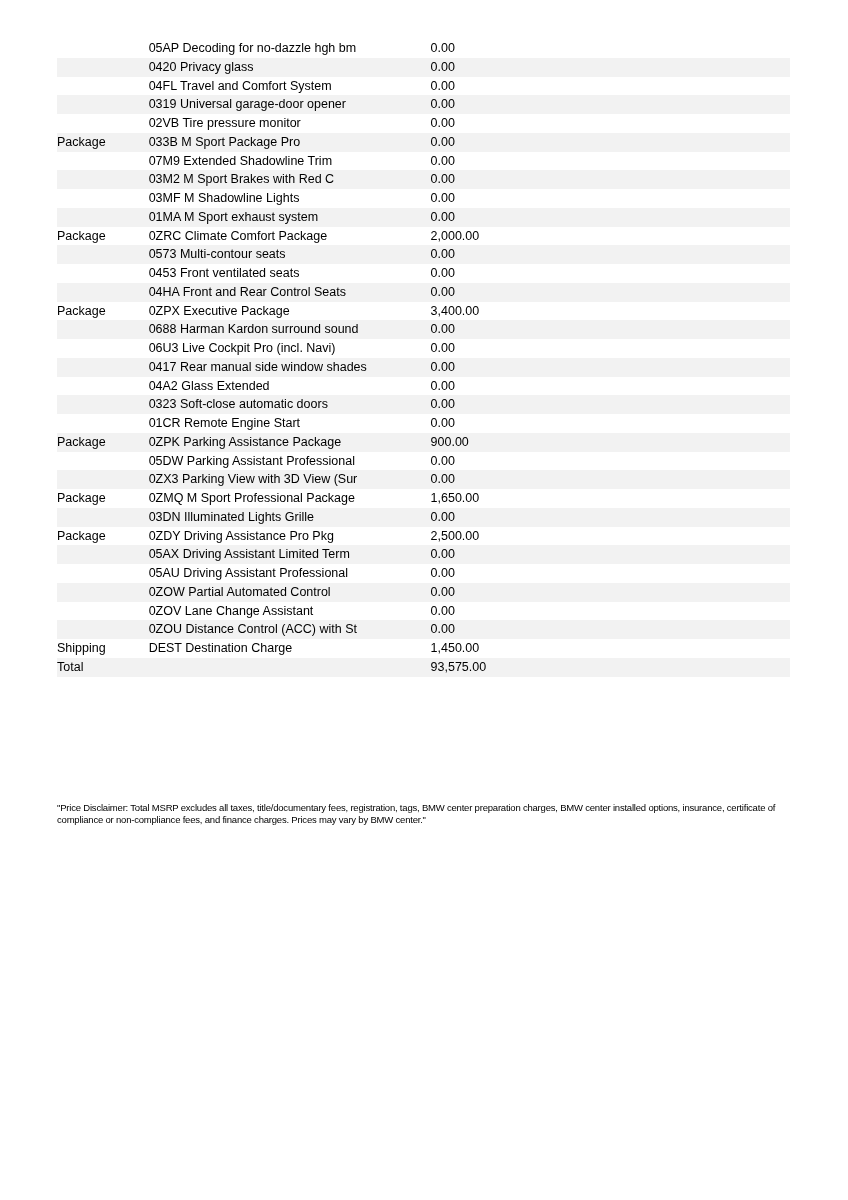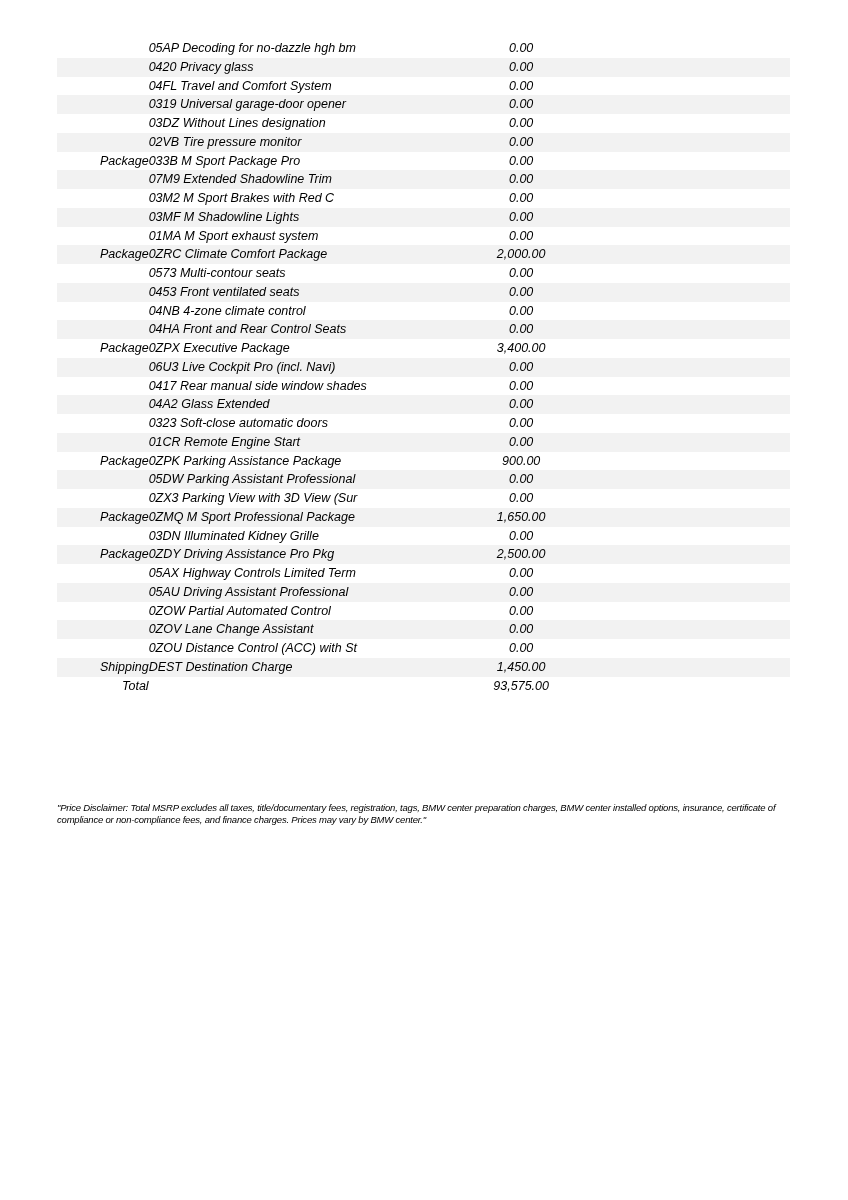--- a/index.html
+++ b/index.html
@@ -12,21 +12,20 @@
     height: 1200px;
     font-family: "Liberation Sans", sans-serif;
     color: #000000;
   }
   .page {
     position: relative;
     width: 848px;
     height: 996px;
     background: #ffffff;
     overflow: hidden;
-    font-style: italic;
   }
   table.pricing-table {
     position: absolute;
     top: 39px;
     left: 57px;
     width: 733px;
     border-collapse: collapse;
     table-layout: fixed;
   }
   table.pricing-table tr {
@@ -40,28 +39,27 @@
     line-height: 18.75px;
     height: 18.75px;
     padding: 0;
     white-space: nowrap;
     overflow: hidden;
     vertical-align: middle;
   }
   td.cat {
     width: 91px;
     padding-left: 5px;
-    text-align: right;
   }
   td.desc {
     width: 280px;
   }
   td.price {
     width: 180px;
-    text-align: center;
+    text-align: left;
   }
   td.spacer {
     width: 177px;
   }
   .disclaimer {
     position: absolute;
     top: 802px;
     left: 57px;
     width: 733px;
     font-size: 9.5px;
@@ -96,26 +94,20 @@
           <td class="spacer"></td>
         </tr>
         <tr>
           <td class="cat"></td>
           <td class="desc">0319 Universal garage-door opener</td>
           <td class="price">0.00</td>
           <td class="spacer"></td>
         </tr>
         <tr>
           <td class="cat"></td>
-          <td class="desc">03DZ Without Lines designation</td>
-          <td class="price">0.00</td>
-          <td class="spacer"></td>
-        </tr>
-        <tr>
-          <td class="cat"></td>
           <td class="desc">02VB Tire pressure monitor</td>
           <td class="price">0.00</td>
           <td class="spacer"></td>
         </tr>
         <tr>
           <td class="cat">Package</td>
           <td class="desc">033B M Sport Package Pro</td>
           <td class="price">0.00</td>
           <td class="spacer"></td>
         </tr>
@@ -156,38 +148,38 @@
           <td class="spacer"></td>
         </tr>
         <tr>
           <td class="cat"></td>
           <td class="desc">0453 Front ventilated seats</td>
           <td class="price">0.00</td>
           <td class="spacer"></td>
         </tr>
         <tr>
           <td class="cat"></td>
-          <td class="desc">04NB 4-zone climate control</td>
-          <td class="price">0.00</td>
-          <td class="spacer"></td>
-        </tr>
-        <tr>
-          <td class="cat"></td>
           <td class="desc">04HA Front and Rear Control Seats</td>
           <td class="price">0.00</td>
           <td class="spacer"></td>
         </tr>
         <tr>
           <td class="cat">Package</td>
           <td class="desc">0ZPX Executive Package</td>
           <td class="price">3,400.00</td>
           <td class="spacer"></td>
         </tr>
         <tr>
           <td class="cat"></td>
+          <td class="desc">0688 Harman Kardon surround sound</td>
+          <td class="price">0.00</td>
+          <td class="spacer"></td>
+        </tr>
+        <tr>
+          <td class="cat"></td>
           <td class="desc">06U3 Live Cockpit Pro (incl. Navi)</td>
           <td class="price">0.00</td>
           <td class="spacer"></td>
         </tr>
         <tr>
           <td class="cat"></td>
           <td class="desc">0417 Rear manual side window shades</td>
           <td class="price">0.00</td>
           <td class="spacer"></td>
         </tr>
@@ -228,33 +220,33 @@
           <td class="spacer"></td>
         </tr>
         <tr>
           <td class="cat">Package</td>
           <td class="desc">0ZMQ M Sport Professional Package</td>
           <td class="price">1,650.00</td>
           <td class="spacer"></td>
         </tr>
         <tr>
           <td class="cat"></td>
-          <td class="desc">03DN Illuminated Kidney Grille</td>
+          <td class="desc">03DN Illuminated Lights Grille</td>
           <td class="price">0.00</td>
           <td class="spacer"></td>
         </tr>
         <tr>
           <td class="cat">Package</td>
           <td class="desc">0ZDY Driving Assistance Pro Pkg</td>
           <td class="price">2,500.00</td>
           <td class="spacer"></td>
         </tr>
         <tr>
           <td class="cat"></td>
-          <td class="desc">05AX Highway Controls Limited Term</td>
+          <td class="desc">05AX Driving Assistant Limited Term</td>
           <td class="price">0.00</td>
           <td class="spacer"></td>
         </tr>
         <tr>
           <td class="cat"></td>
           <td class="desc">05AU Driving Assistant Professional</td>
           <td class="price">0.00</td>
           <td class="spacer"></td>
         </tr>
         <tr>

